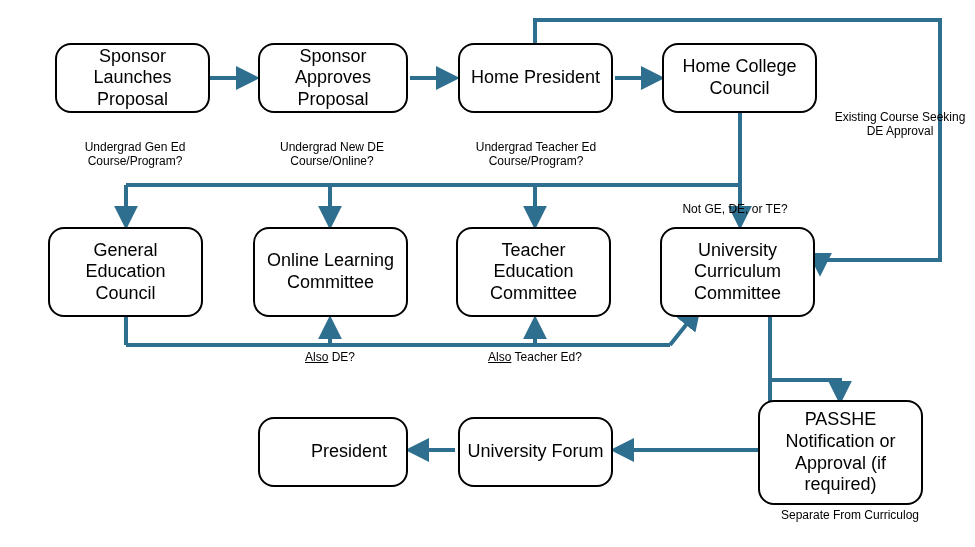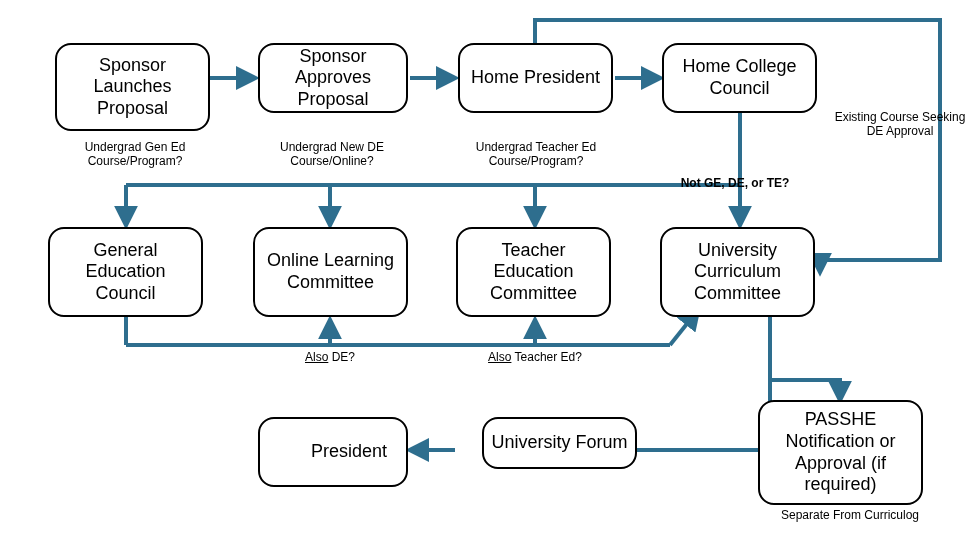--- a/index.html
+++ b/index.html
@@ -80,21 +80,21 @@
   <g stroke="#2E6E8E" stroke-width="4" fill="none" marker-end="url(#ah)">
 
     <polyline points="770,380 770,450 615,450"></polyline>
 
     <polyline points="770,380 840,380 840,400"></polyline>
 
     <line x1="455" y1="450" x2="410" y2="450"></line>
   </g>
 </svg>
 
-<div class="box" style="left:55px;  top:43px; width:155px; height:88px;">
+<div class="box" style="left:55px;  top:43px; width:155px; height:70px;">
       <span>Sponsor Launches Proposal</span>
     </div>
 <div class="box" style="left:258px; top:43px; width:150px; height:70px;">
       <span>Sponsor Approves Proposal</span>
     </div>
 <div class="box" style="left:458px; top:43px; width:155px; height:70px;">
       <span>Home President</span>
     </div>
 <div class="box" style="left:662px; top:43px; width:155px; height:70px;">
       <span>Home College Council</span>
@@ -109,31 +109,31 @@
 <div class="box" style="left:456px; top:227px; width:155px; height:90px;text-align:center;">
       <span>Teacher Education Committee</span>
     </div>
 <div class="box" style="left:660px; top:227px; width:155px; height:90px;">
       <span>University Curriculum Committee</span>
     </div>
 
 <div class="box" style="left:258px; top:417px; width:150px; height:70px;padding-left:36px;">
       <span>President</span>
     </div>
-<div class="box" style="left:458px; top:417px; width:155px; height:52px;margin-left:24px;">
+<div class="box" style="left:458px; top:417px; width:155px; height:70px;">
       <span>University Forum</span>
     </div>
 <div class="box" style="left:758px; top:400px; width:165px; height:105px;">
       <span>PASSHE Notification or Approval (if required)</span>
     </div>
 
 <div class="lbl" style="left:55px;  top:140px; width:160px;"><span>Undergrad Gen Ed Course/Program?</span></div>
 <div class="lbl" style="left:252px; top:140px; width:160px;"><span>Undergrad New DE Course/Online?</span></div>
 <div class="lbl" style="left:456px; top:140px; width:160px;"><span>Undergrad Teacher Ed Course/Program?</span></div>
-<div class="lbl" style="left:680px; top:176px; width:110px;font-weight:bold;"><span>Not GE, DE, or TE?</span></div>
+<div class="lbl" style="left:680px; top:202px; width:110px;"><span>Not GE, DE, or TE?</span></div>
 
 <div class="lbl" style="left:280px; top:350px; width:100px;"><span class="u">Also</span><span> DE?</span></div>
 <div class="lbl" style="left:460px; top:350px; width:150px;"><span class="u">Also</span><span> Teacher Ed?</span></div>
 
 <div class="lbl" style="left:825px; top:110px; width:150px;"><span>Existing Course Seeking DE Approval</span></div>
 <div class="lbl" style="left:760px; top:508px; width:180px;"><span>Separate From Curriculog</span></div>
 
 </div>
 
 </body></html>

